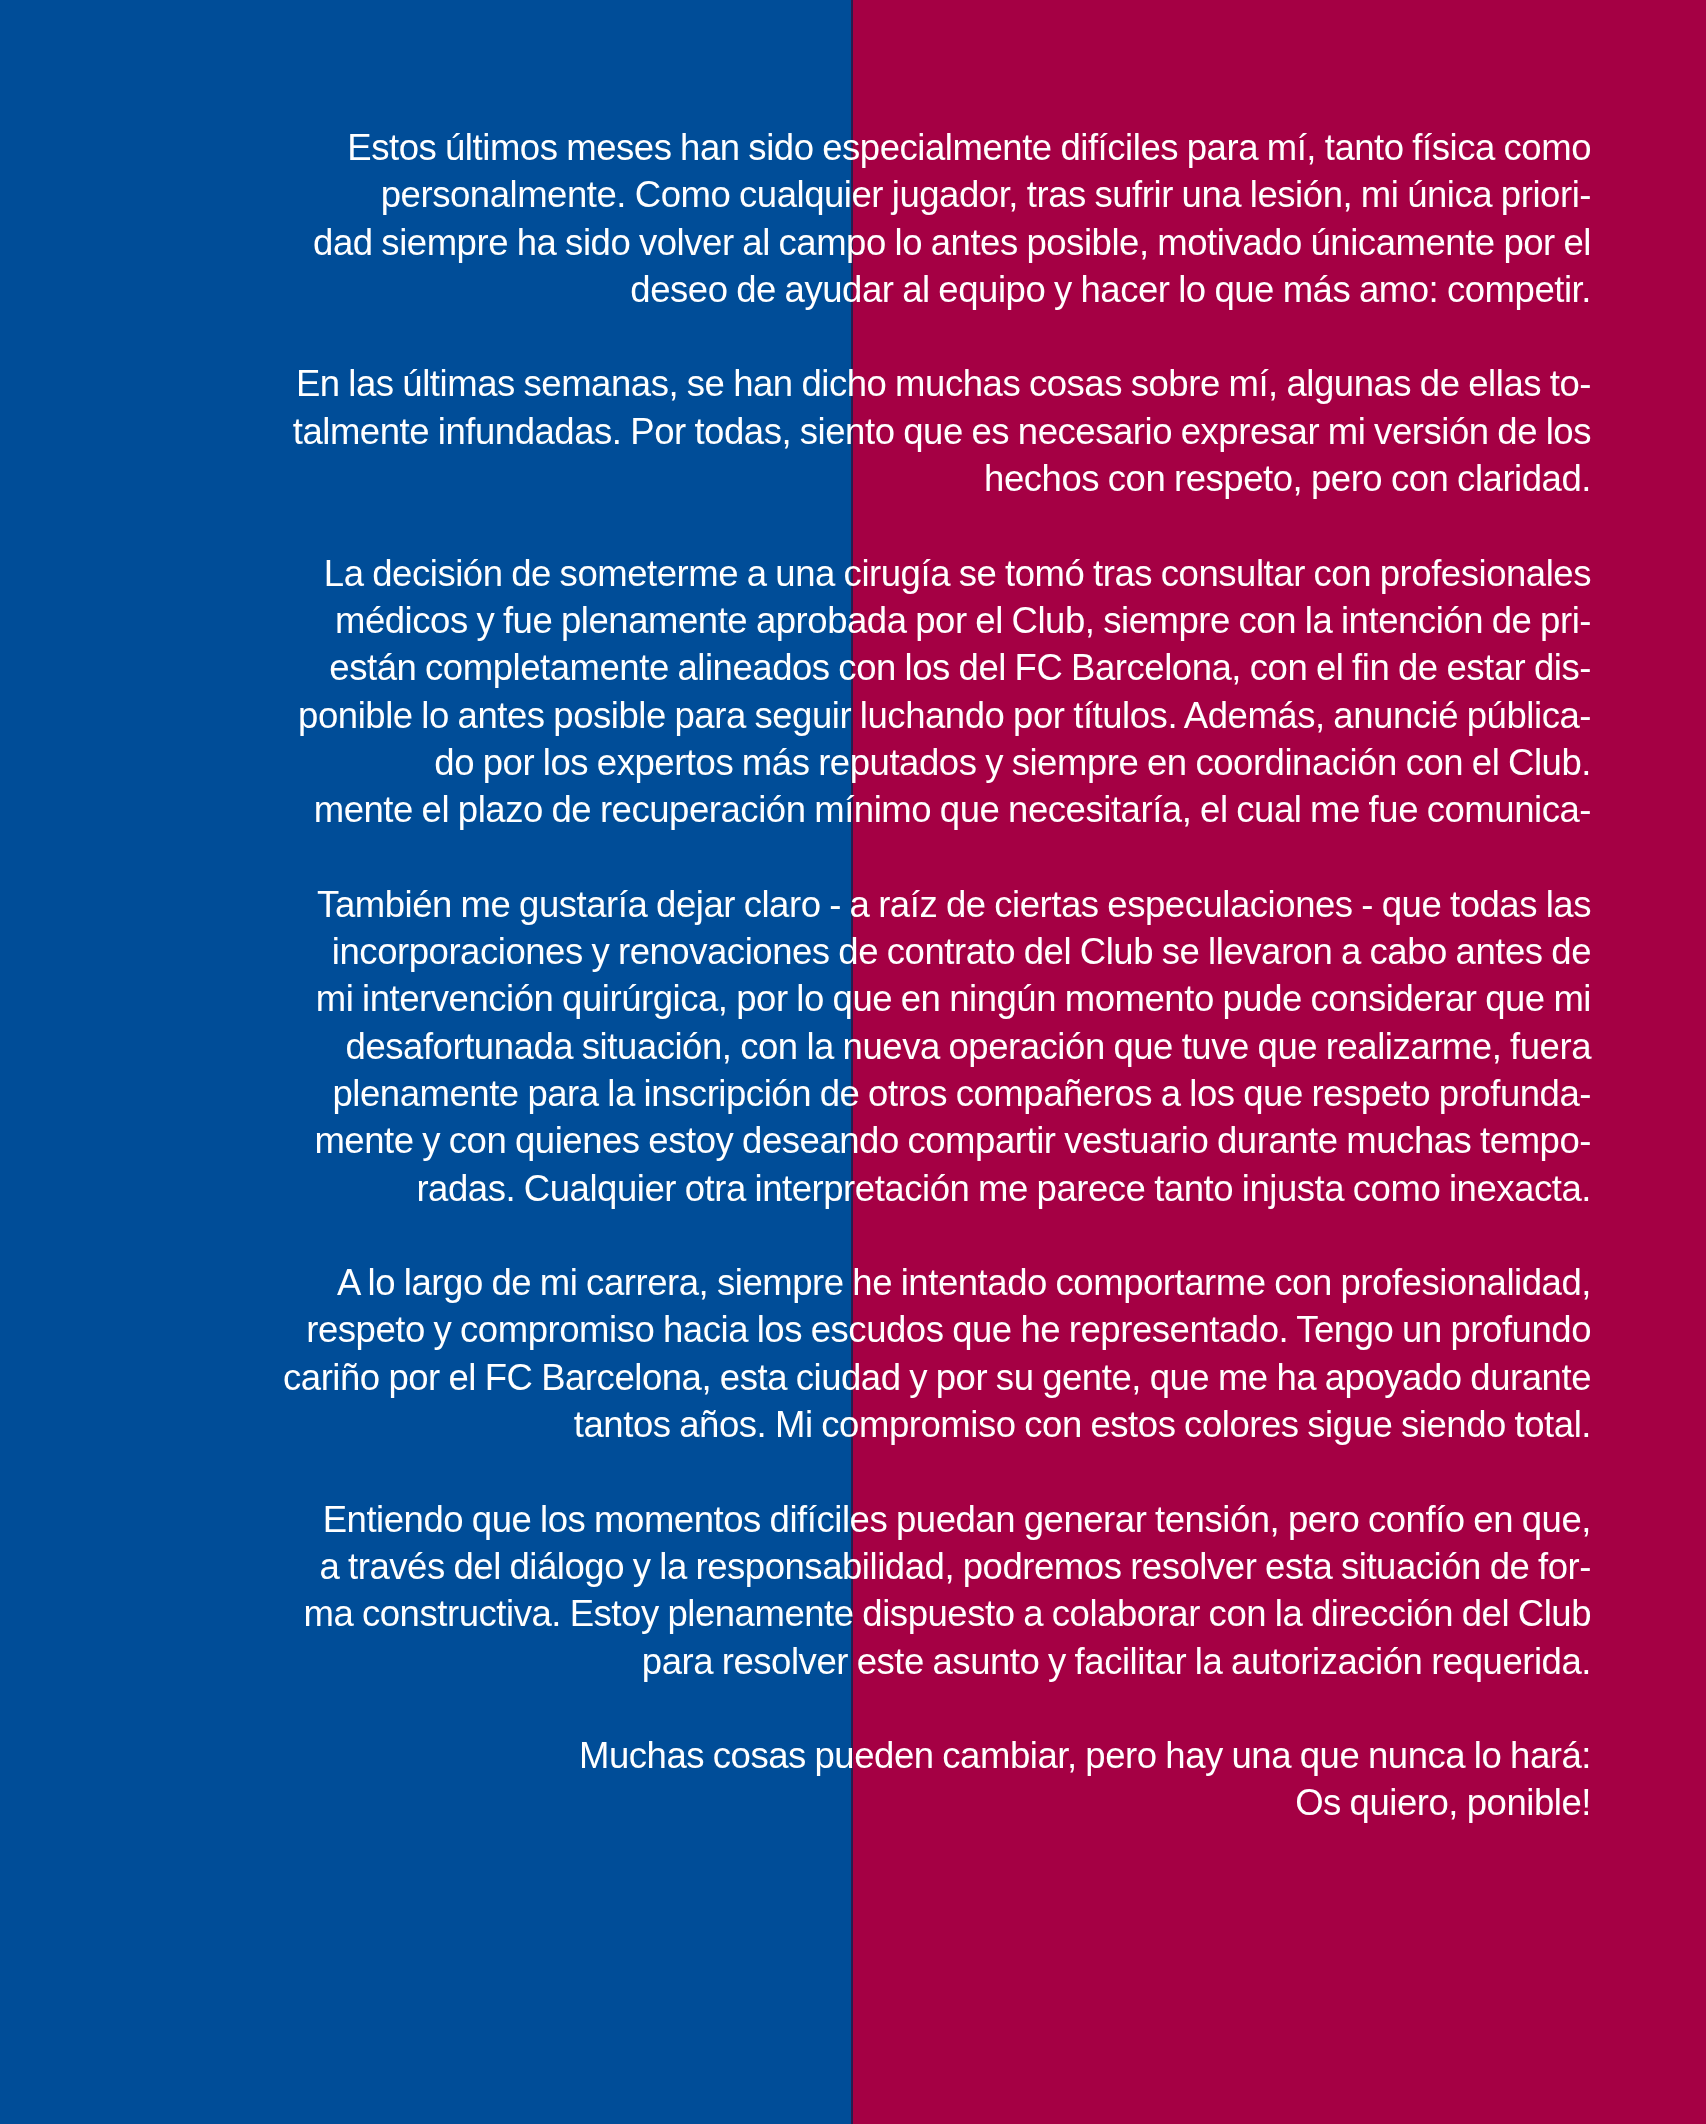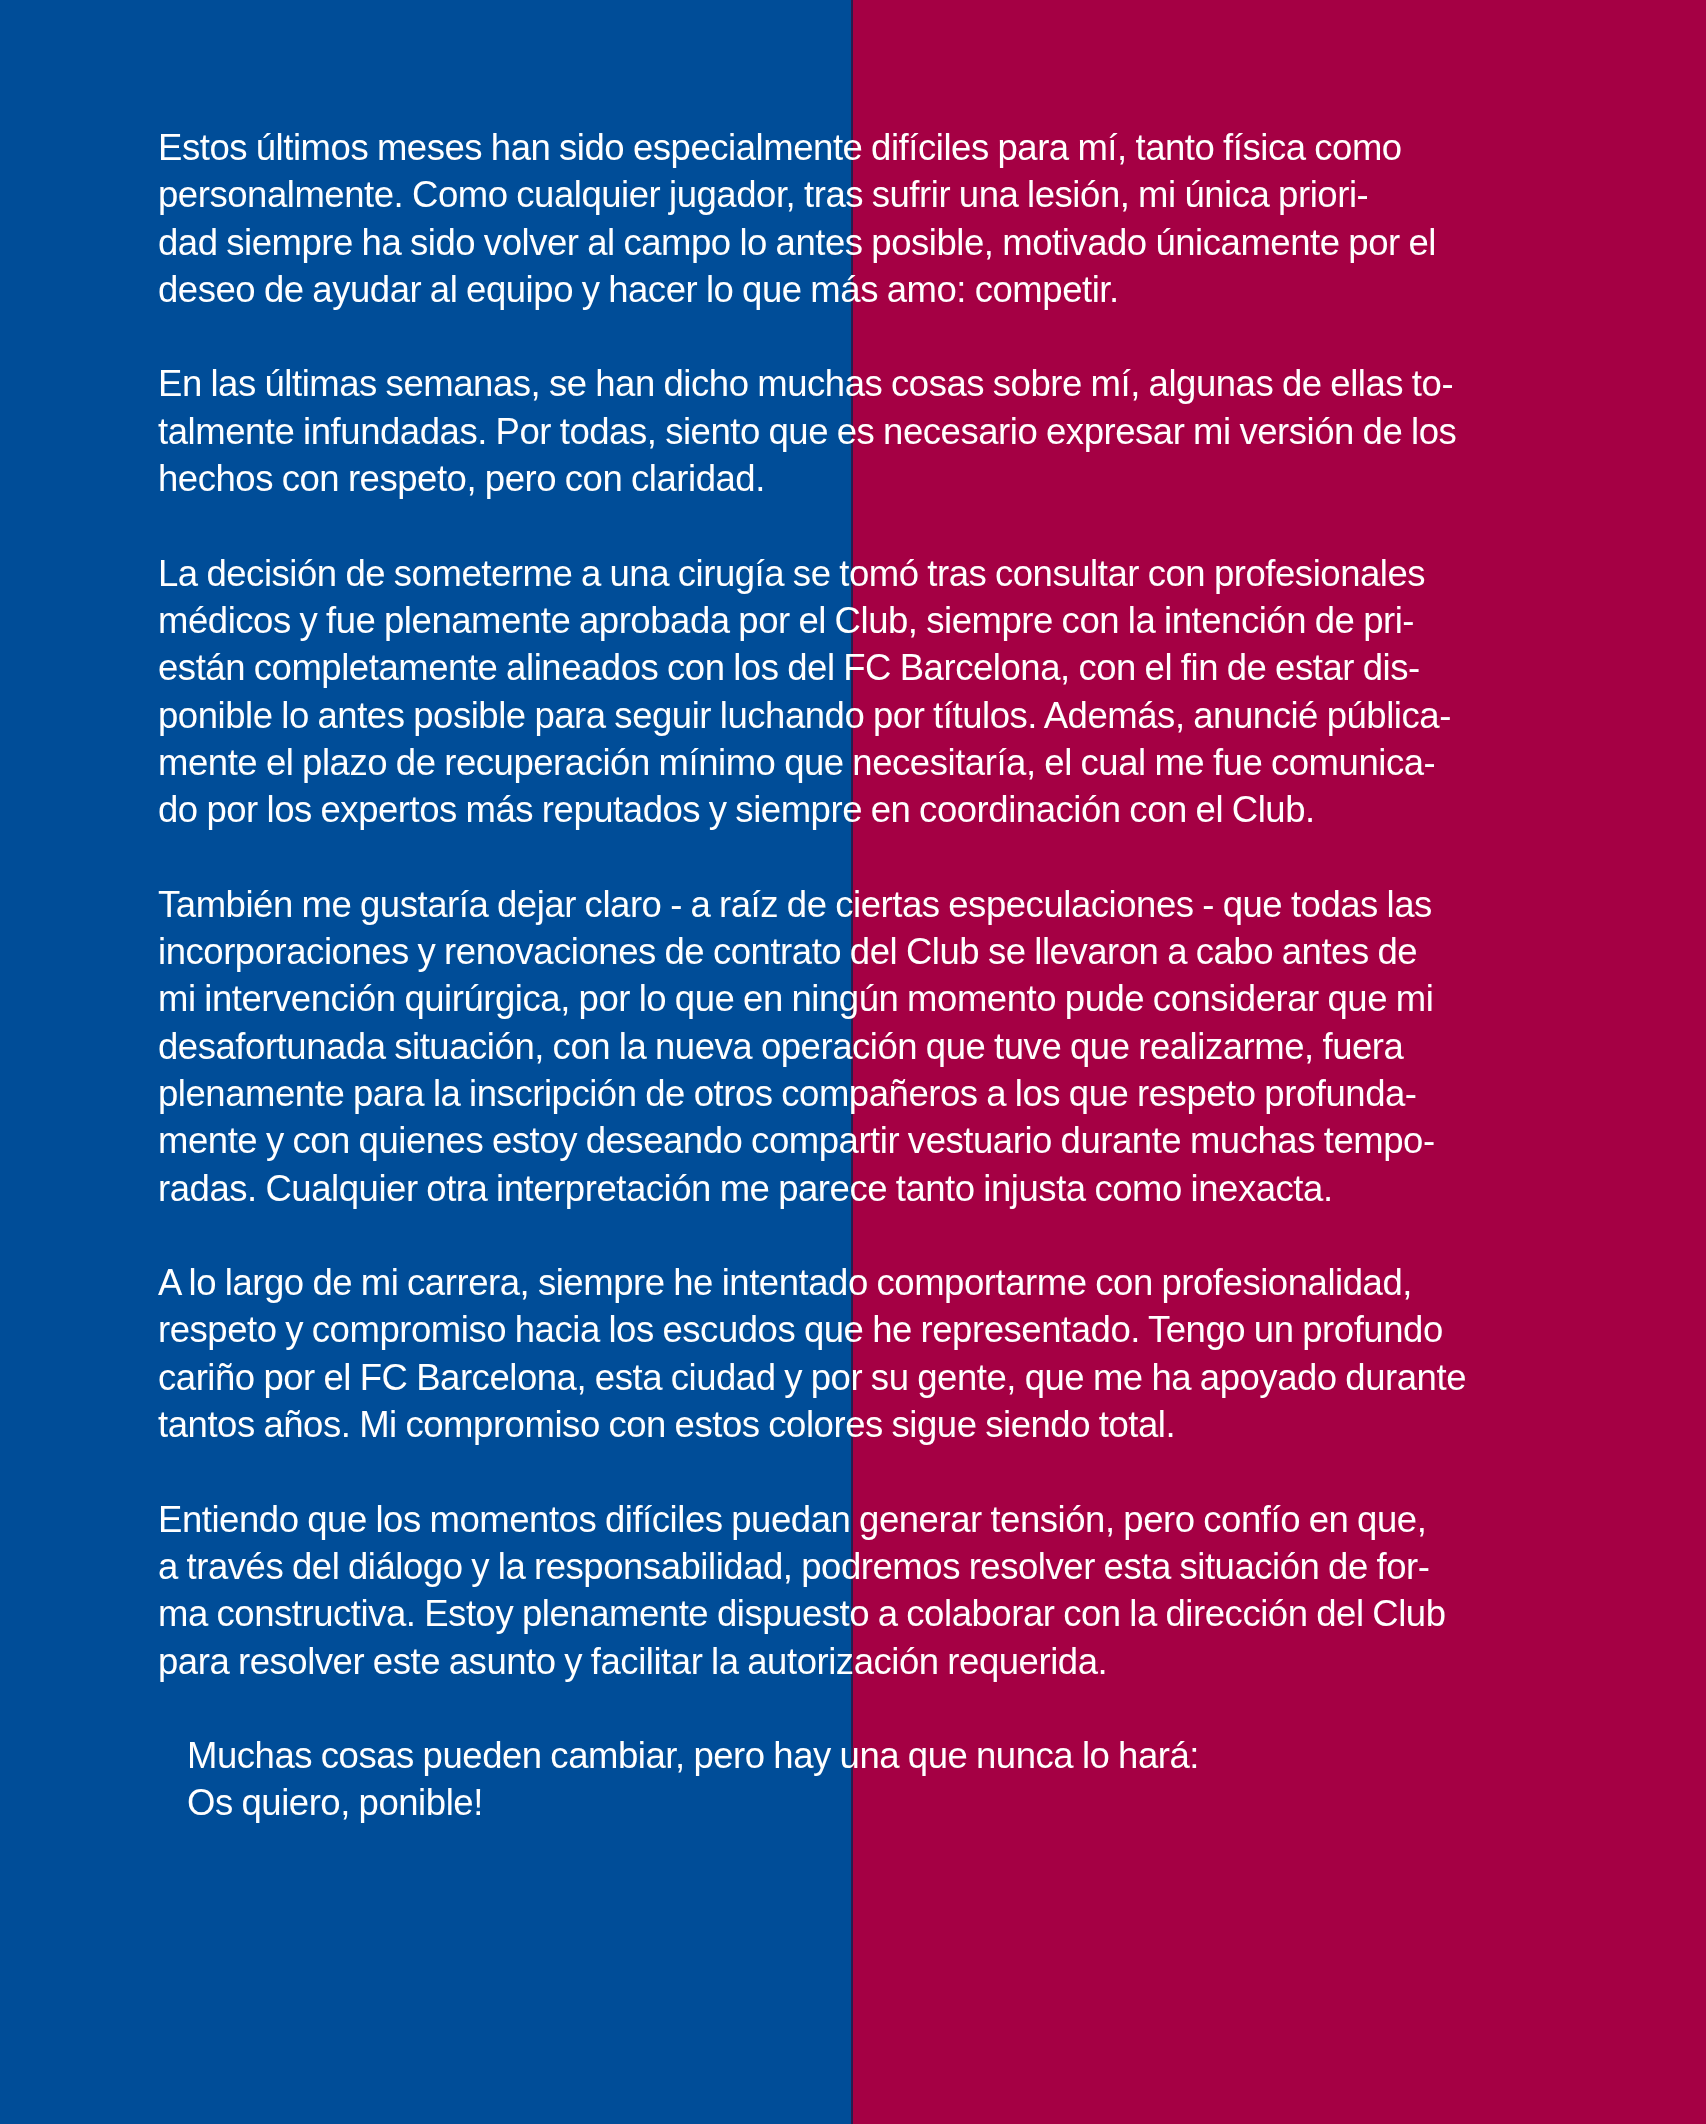--- a/index.html
+++ b/index.html
@@ -29,28 +29,29 @@
     }
     .bg-seam {
       position: absolute;
       top: 0; bottom: 0;
       left: 851px;
       width: 2px;
       background: #2a1d4d;
     }
     .statement {
       position: absolute;
-      left: 158px;
+      left: 151px;
       top: 124px;
       width: 1440px;
       color: #ffffff;
       font-size: 36.5px;
       line-height: 47.3px;
       letter-spacing: -0.45px;
       word-spacing: -1px;
+      text-align: right;
     }
     .paragraph {
       margin: 0 0 47.3px 0;
     }
     .paragraph:last-child {
       margin-bottom: 0;
       margin-left: 29px;
     }
     .line {
       display: block;
@@ -78,22 +79,22 @@
     <span class="line">En las últimas semanas, se han dicho muchas cosas sobre mí, algunas de ellas to-</span>
     <span class="line">talmente infundadas. Por todas, siento que es necesario expresar mi versión de los</span>
     <span class="line">hechos con respeto, pero con claridad.</span>
   </p>
 
   <p class="paragraph">
     <span class="line">La decisión de someterme a una cirugía se tomó tras consultar con profesionales</span>
     <span class="line">médicos y fue plenamente aprobada por el Club, siempre con la intención de pri-</span>
     <span class="line">están completamente alineados con los del FC Barcelona, con el fin de estar dis-</span>
     <span class="line">ponible lo antes posible para seguir luchando por títulos. Además, anuncié pública-</span>
+    <span class="line">do por los expertos más reputados y siempre en coordinación con el Club.</span>
     <span class="line">mente el plazo de recuperación mínimo que necesitaría, el cual me fue comunica-</span>
-    <span class="line">do por los expertos más reputados y siempre en coordinación con el Club.</span>
   </p>
 
   <p class="paragraph">
     <span class="line">También me gustaría dejar claro - a raíz de ciertas especulaciones - que todas las</span>
     <span class="line">incorporaciones y renovaciones de contrato del Club se llevaron a cabo antes de</span>
     <span class="line">mi intervención quirúrgica, por lo que en ningún momento pude considerar que mi</span>
     <span class="line">desafortunada situación, con la nueva operación que tuve que realizarme, fuera</span>
     <span class="line">plenamente para la inscripción de otros compañeros a los que respeto profunda-</span>
     <span class="line">mente y con quienes estoy deseando compartir vestuario durante muchas tempo-</span>
     <span class="line">radas. Cualquier otra interpretación me parece tanto injusta como inexacta.</span>

